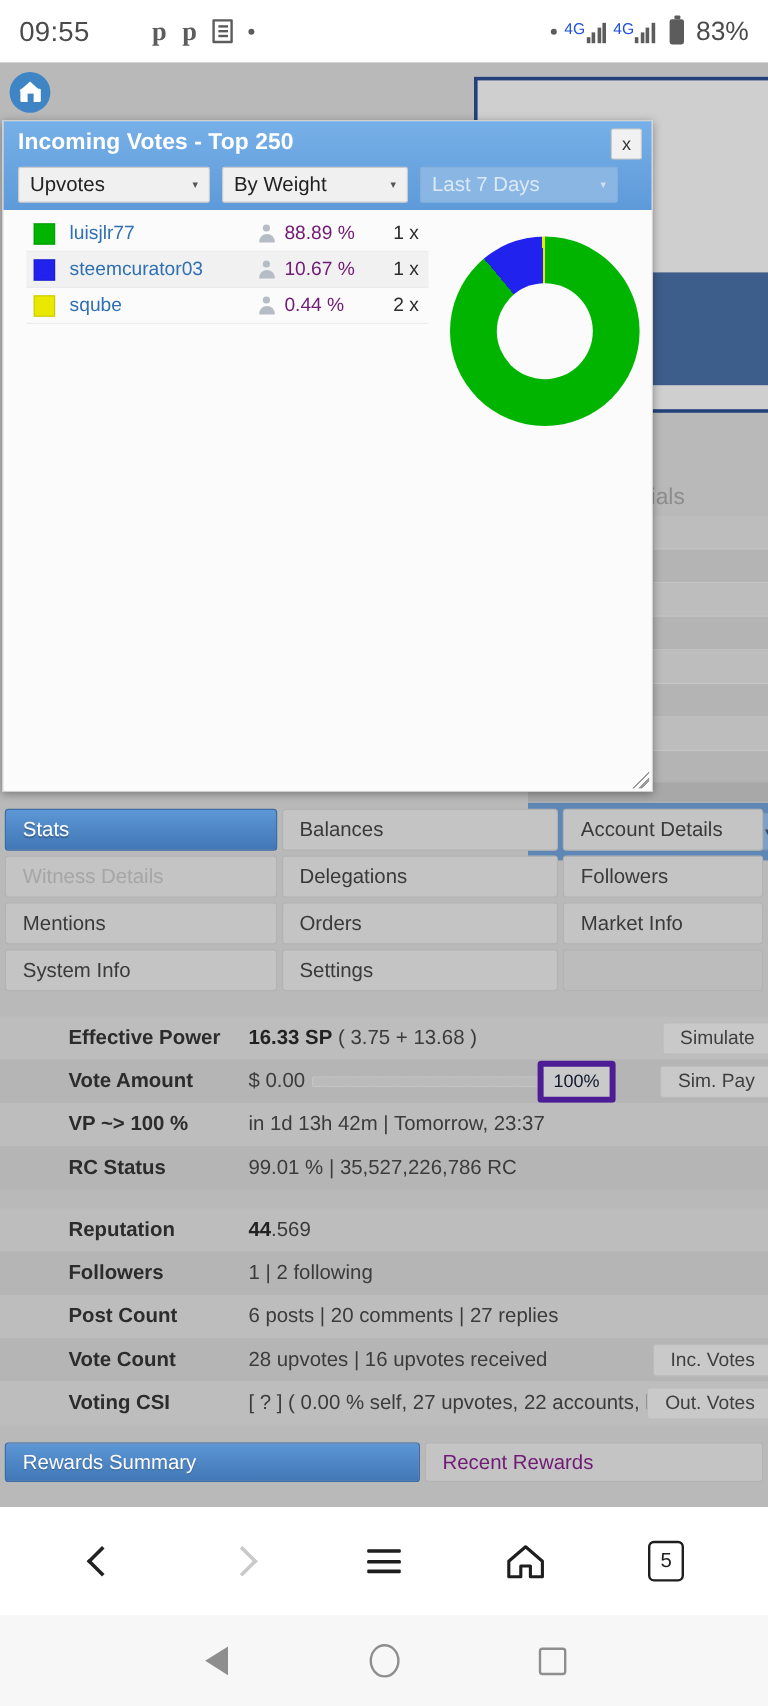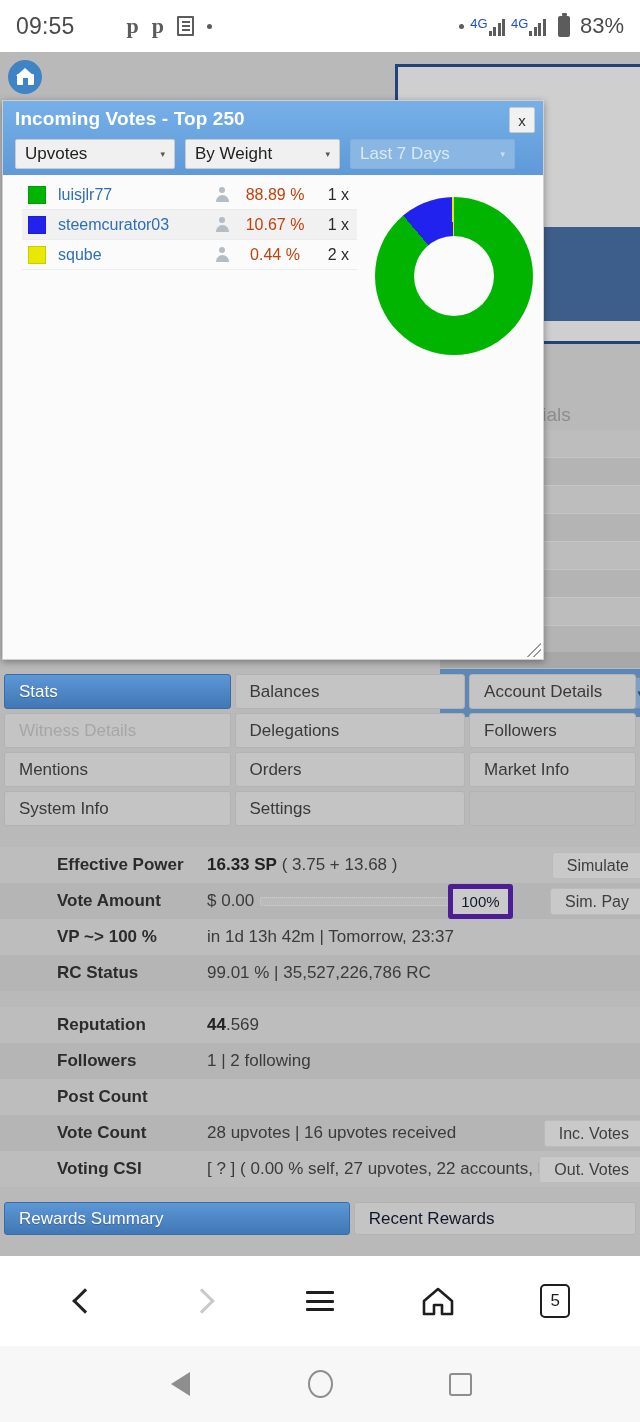--- a/index.html
+++ b/index.html
@@ -131,21 +131,21 @@
     display:flex; align-items:center; height:30px; font-size:16px;
     border-bottom:1px solid #ececec;
   }
   .vote-row.alt { background:#f1f1f1; }
   .swatch { width:18px; height:18px; margin:0 12px 0 6px; border:1px solid rgba(0,0,0,.12); flex:none;}
   .vname { color:#2f6fb5; flex:1; }
   .vperson { width:30px; display:flex; justify-content:center; flex:none; }
   .person-ico { width:15px; height:15px; position:relative; display:block; }
   .person-ico:before{content:"";position:absolute;left:4.5px;top:0;width:6px;height:6px;border-radius:50%;background:#b5bcc4;}
   .person-ico:after{content:"";position:absolute;left:1px;top:7.5px;width:13px;height:7px;border-radius:7px 7px 0 0;background:#b5bcc4;}
-  .vpct { width:76px; text-align:center; color:#c2410c; flex:none;}
+  .vpct { width:76px; text-align:left; color:#701a75; flex:none;}
   .vmul { width:44px; text-align:right; color:#2b2b2b; flex:none; padding-right:8px;}
 
   .donut-wrap { position:absolute; left:372px; top:22px; width:158px; height:158px; }
   .donut {
     width:158px; height:158px; border-radius:50%;
   }
   .donut-hole {
     position:absolute; left:39px; top:39px; width:80px; height:80px;
     border-radius:50%; background:#fbfbfb;
   }
@@ -194,21 +194,21 @@
     border:1px dotted #cfcfcf; border-radius:2px; vertical-align:middle; margin:0 6px;
   }
   .slider-handle {
     display:inline-block; background:#cacaca; border:5px solid #4c1d95; border-radius:3px;
     font-size:15px; color:#0f172a; padding:4px 8px; vertical-align:middle; margin-left:-8px;
   }
 
   
   .rewards { position:absolute; left:0; top:1196px; width:640px; background:#b9b9b9; padding:6px 4px 8px 4px;}
   .rw-row { display:flex; gap:4px; }
-  .rw-tab { height:33px; border-radius:3px; display:flex; align-items:center; padding-left:14px; font-size:17px; color:#0f172a; background:#c4c4c4; border:1px solid #b3b3b3;}
+  .rw-tab { height:33px; border-radius:3px; display:flex; align-items:center; padding-left:14px; font-size:17px; color:#701a75; background:#c4c4c4; border:1px solid #b3b3b3;}
   .rw-tab.active{ width:348px; background:linear-gradient(to bottom,#5d97d6 0%,#4177b5 100%); border-color:#3a6ca5; color:#fff; font-weight:500; text-shadow:0 1px 1px rgba(0,0,0,.25);}
   .rw-tab.next { width:284px; }
 
   
   .browserbar {
     position:absolute; left:0; top:1256px; width:640px; height:90px;
     background:#ffffff; display:flex; align-items:center; justify-content:space-around;
     padding:0 26px;
   }
   .nav-ico { width:56px; height:56px; display:flex; align-items:center; justify-content:center; }
@@ -436,20 +436,21 @@
       </span>
     </div>
 
     <div class="srow plain">
       <span class="slabel">Followers</span>
       <span class="sval">1  |  2 following</span>
     </div>
 
     <div class="srow shade">
       <span class="slabel">Post Count</span>
+      <span class="sval">6 posts  |  20 comments  |  27 replies</span>
     </div>
 
     <div class="srow plain">
       <span class="slabel">Vote Count</span>
       <span class="sval">28 upvotes  |  16 upvotes received</span>
       <span class="sbtn">Inc. Votes</span>
     </div>
 
     <div class="srow shade">
       <span class="slabel">Voting CSI</span>

